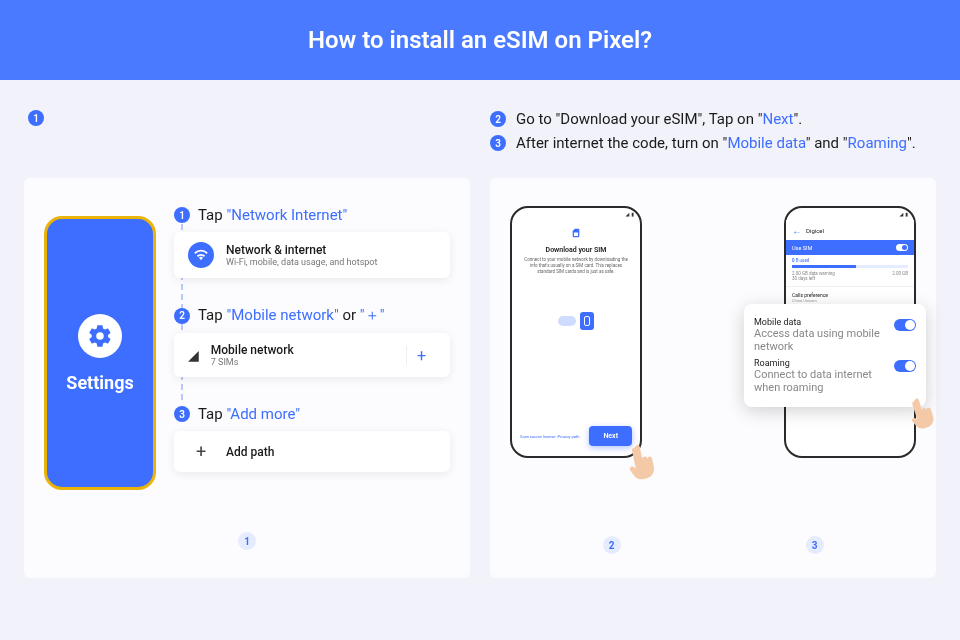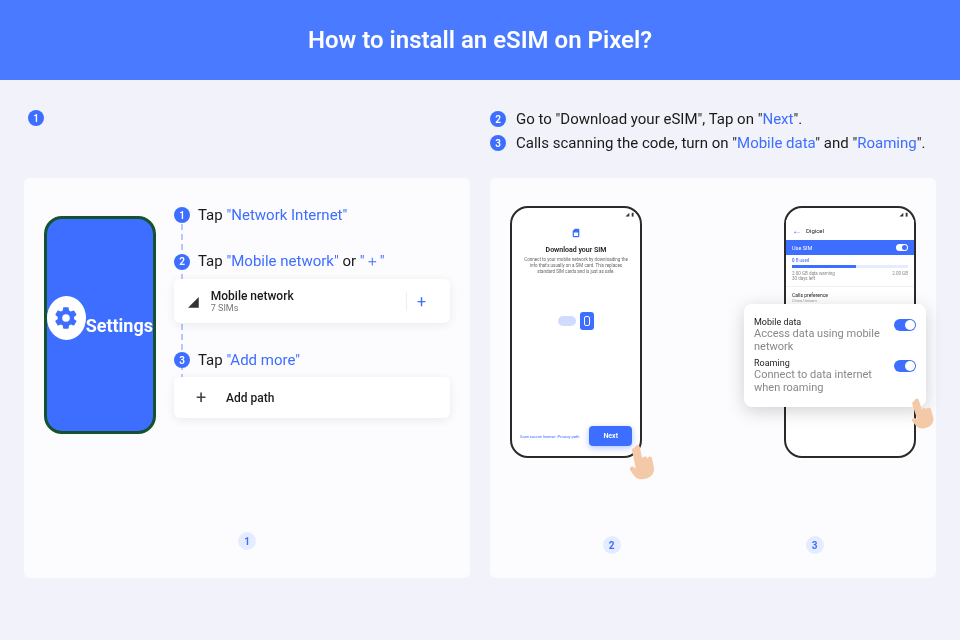--- a/index.html
+++ b/index.html
@@ -71,26 +71,26 @@
     flex-direction: column;
   }
   
   .p1-body {
     display: flex;
     gap: 18px;
     flex: 1;
   }
   .phone-mock {
     width: 112px;
-    height: 218px;
-    border: 3px solid #14532d;
+    height: 274px;
+    border: 3px solid #eab308;
     border-radius: 18px;
     background: #3d6eff;
     display: flex;
-    flex-direction: row;
+    flex-direction: column;
     align-items: center;
     justify-content: center;
     margin-top: 10px;
   }
   .gear {
     width: 44px; height: 44px;
     border-radius: 50%;
     background: #fff;
     display: flex;
     align-items: center;
@@ -279,21 +279,21 @@
   <div class="top-right">
     <div class="inst-line">
       <span class="num-badge">2</span>
       <span>
         <span>Go to "Download your eSIM", Tap on "</span><span class="hl">Next</span><span>".</span>
       </span>
     </div>
     <div class="inst-line">
       <span class="num-badge">3</span>
       <span>
-        <span>Calls scanning the code, turn on "</span><span class="hl">Mobile data</span><span>" and "</span><span class="hl">Roaming</span><span>".</span>
+        <span>After internet the code, turn on "</span><span class="hl">Mobile data</span><span>" and "</span><span class="hl">Roaming</span><span>".</span>
       </span>
     </div>
   </div>
 </div>
 
 <div class="panels">
 
   <div class="panel">
     <div class="p1-body">
       <div class="phone-mock">
@@ -306,20 +306,31 @@
       </div>
 
       <div class="steps">
         <div class="dash-line"></div>
 
         <div class="step">
           <div class="step-head">
             <span class="num-badge">1</span>
             <span><span>Tap </span><span class="hl">"Network Internet"</span></span>
           </div>
+          <div class="card">
+            <div class="icon-wifi">
+              <svg width="14" height="14" viewBox="0 0 24 24" fill="#fff">
+                  <path d="M12 21l3.5-4.5a5.5 5.5 0 0 0-7 0Zm0-18A18 18 0 0 0 .4 7.6l2 2.5A14.7 14.7 0 0 1 12 6.2a14.7 14.7 0 0 1 9.6 3.9l2-2.5A18 18 0 0 0 12 3Zm0 7.2a11 11 0 0 0-7.1 2.8l2 2.6A7.8 7.8 0 0 1 12 13.4a7.8 7.8 0 0 1 5.1 2.2l2-2.6A11 11 0 0 0 12 10.2Z"></path>
+                </svg>
+            </div>
+            <div>
+              <div class="card-title">Network &amp; internet</div>
+              <div class="card-sub">Wi-Fi, mobile, data usage, and hotspot</div>
+            </div>
+          </div>
         </div>
 
         <div class="step">
           <div class="step-head">
             <span class="num-badge">2</span>
             <span><span>Tap </span><span class="hl">"Mobile network"</span><span> or </span><span class="hl">"＋"</span></span>
           </div>
           <div class="card split">
             <span class="card-signal">◢</span>
             <div>

